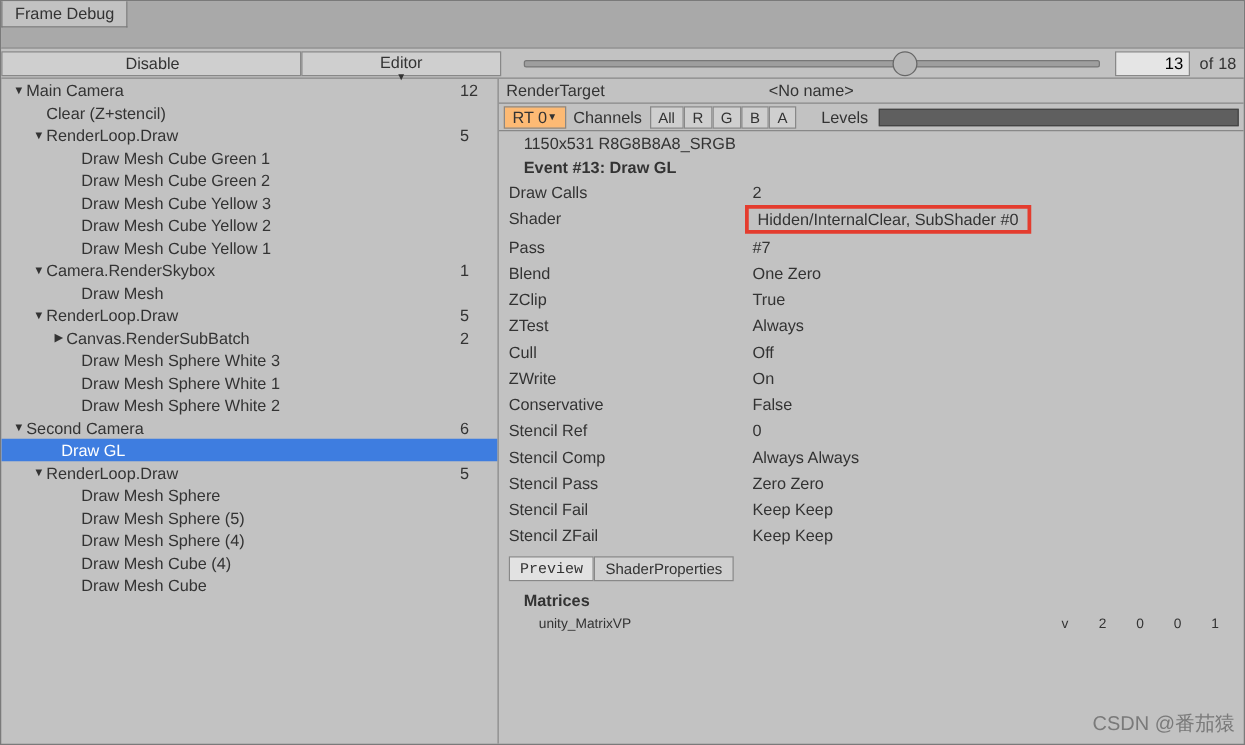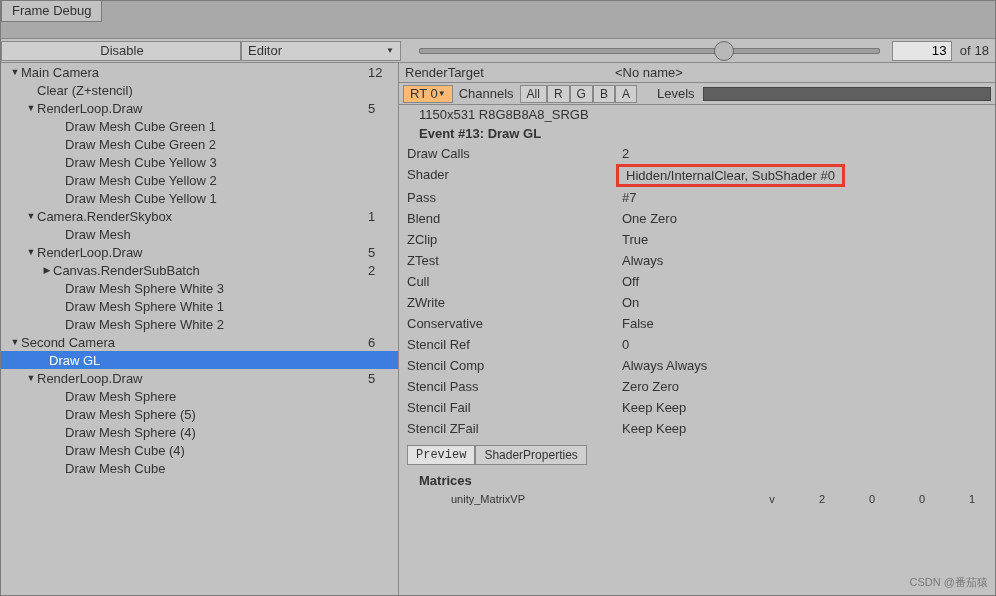--- a/index.html
+++ b/index.html
@@ -3,47 +3,47 @@
 <meta charset="utf-8">
 <style>
 * { box-sizing: border-box; margin: 0; padding: 0; font-family: Arial, sans-serif; }
 body { background: #c2c2c2; width: 996px; height: 596px; overflow: hidden; font-size: 13px; color: #333; }
 .window { border: 1px solid #7a7a7a; width: 996px; height: 596px; display: flex; flex-direction: column; }
 .titlebar { background: #a9a9a9; border-bottom: 1px solid #888; height: 38px; display: flex; }
 .tab { background: #c2c2c2; border: 1px solid #7a7a7a; border-top: none; height: 21px; padding: 2px 10px; font-size: 13px; }
 .toolbar { background: #c2c2c2; height: 24px; display: flex; align-items: center; border-bottom: 1px solid #888; }
 .btn { background: #cfcfcf; border: 1px solid #888; height: 20px; padding: 0 10px; display: flex; align-items: center; justify-content: center; cursor: pointer; }
 .btn.disable { width: 240px; padding-left: 12px; }
-.dropdown { background: #cfcfcf; border: 1px solid #888; height: 20px; width: 160px; padding: 0 6px; display: flex; align-items: center; justify-content: space-between; cursor: pointer; margin-right: 10px; }
+.dropdown { background: #cfcfcf; border: 1px solid #888; height: 20px; width: 160px; padding: 0 6px; display: flex; align-items: center; justify-content: space-between; cursor: pointer; margin-right: 10px; flex-direction: column; }
 .slider-wrap { flex: 1; display: flex; align-items: center; padding: 0 8px; }
 .slider-track { flex: 1; height: 6px; background: #9e9e9e; border: 1px solid #777; border-radius: 2px; position: relative; }
 .slider-thumb { position: absolute; width: 20px; height: 20px; background: #b8b8b8; border: 1px solid #666; border-radius: 50%; top: -8px; left: 64%; cursor: pointer; }
 .num-input { width: 60px; height: 20px; background: #e5e5e5; border: 1px solid #888; padding: 0 4px; margin: 0 4px; text-align: right; }
 .content { flex: 1; display: flex; overflow: hidden; }
 .left { width: 398px; border-right: 1px solid #888; overflow: auto; font-size: 13px; }
 .right { flex: 1; overflow: auto; font-size: 13px; }
 .tree-row { display: flex; align-items: center; height: 18px; padding-right: 6px; cursor: pointer; }
 .tree-row.selected { background: #3e7de0; color: white; }
 .tree-row .indent { flex-shrink: 0; }
 .tree-row .arrow { width: 12px; text-align: center; font-size: 9px; }
 .tree-row .label { flex: 1; white-space: nowrap; overflow: hidden; }
 .tree-row .count { width: 24px; text-align: left; }
 .right-header { border-bottom: 1px solid #888; padding: 2px 6px; display: flex; align-items: center; }
 .right-header .lbl { width: 210px; }
 .channels-row { border-bottom: 1px solid #888; height: 22px; display: flex; align-items: center; padding: 0 4px; gap: 4px; }
 .small-drop { background: #fdba74; border: 1px solid #888; height: 18px; padding: 0 6px; display: flex; align-items: center; gap: 0; cursor: pointer; }
 .ch-btn { background: #cfcfcf; border: 1px solid #888; height: 18px; min-width: 22px; padding: 0 6px; display: flex; align-items: center; justify-content: center; cursor: pointer; font-size: 12px; }
 .levels-bar { flex: 1; height: 14px; background: #5f5f5f; border: 1px solid #444; margin-left: 4px; }
 .info-row { padding: 2px 8px; margin-left: 12px; }
-.prop-row { display: flex; padding: 3px 8px; gap: 20px; }
+.prop-row { display: flex; padding: 3px 8px; }
 .prop-row .plabel { width: 195px; }
 .sub-tabs { display: flex; padding: 6px 8px 2px 8px; }
 .sub-tab { background: #cfcfcf; border: 1px solid #888; padding: 2px 8px; cursor: pointer; font-size: 12px; }
 .sub-tab.active { background: #e2e2e2; font-family: Liberation Mono, monospace; }
-.watermark { position: absolute; right: 8px; bottom: 6px; font-size: 11px; color: #7a7a7a; }
+.watermark { position: absolute; right: 8px; bottom: 6px; font-size: 16px; color: #7a7a7a; }
 .tri { font-size: 8px; }
 </style>
 </head>
 <body>
 
 <div class="window">
   <div class="titlebar">
     <div class="tab">Frame Debug</div>
   </div>
   <div class="toolbar">

